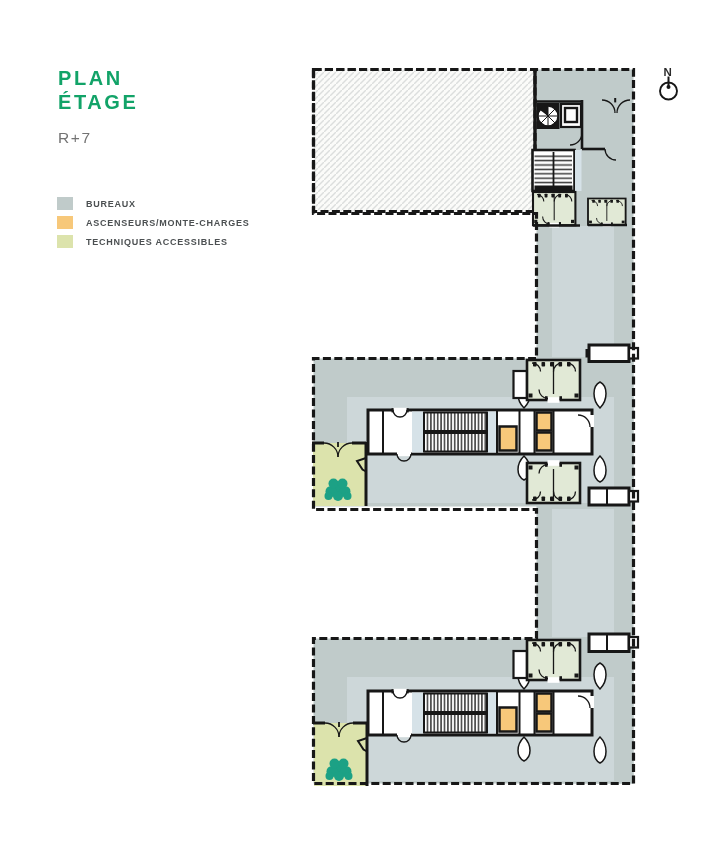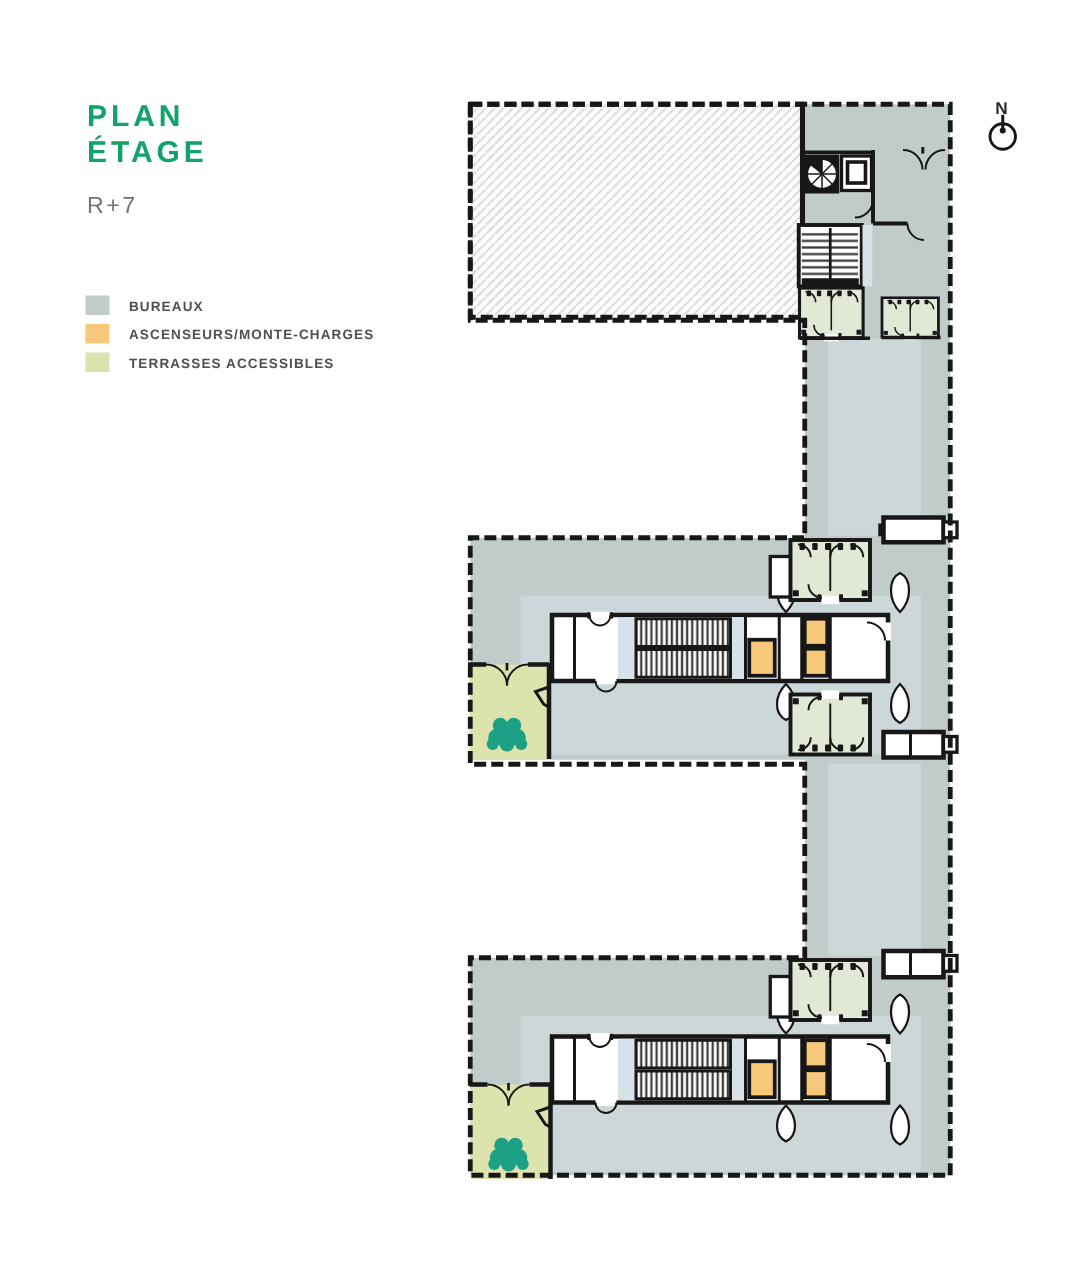--- a/index.html
+++ b/index.html
@@ -52,21 +52,21 @@
 
   <div class="legend-row">
     <span class="legend-sw" style="background: rgb(247, 200, 122);"></span>
     <span class="legend-label">ASCENSEURS/MONTE-CHARGES</span>
   </div>
 
 
 
   <div class="legend-row">
     <span class="legend-sw" style="background: rgb(220, 227, 172);"></span>
-    <span class="legend-label">TERRASSES ACCESSIBLES</span>
+    <span class="legend-label">TECHNIQUES ACCESSIBLES</span>
   </div>
 
 </div>
 
 <svg class="plan" width="722" height="850" viewBox="0 0 722 850">
   <defs>
     <pattern id="hatch" width="6" height="6" patternUnits="userSpaceOnUse">
       <rect width="6" height="6" fill="#fbfbf9"></rect>
       <path d="M-1.5,7.5 L7.5,-1.5" stroke="#dcdedd" stroke-width="1.4"></path>
     </pattern>

